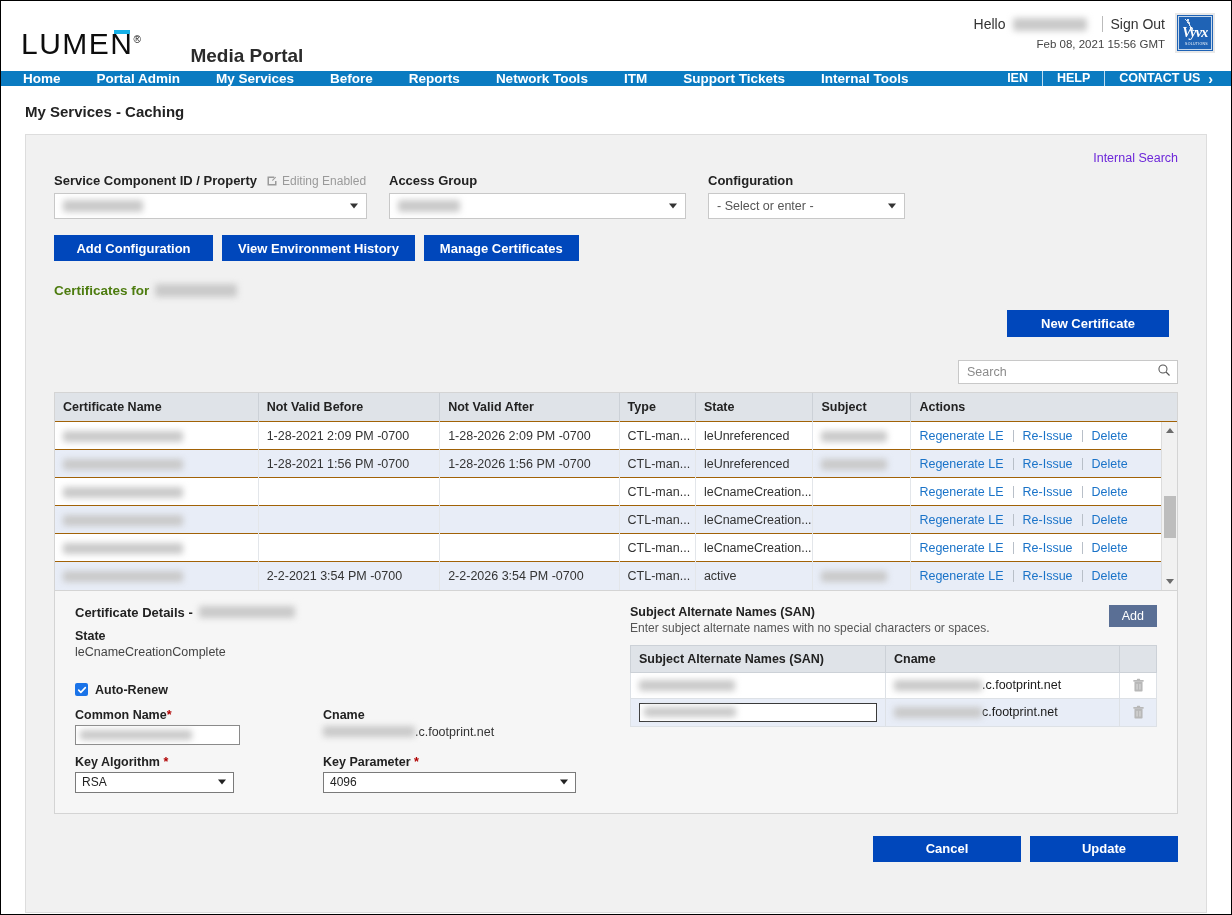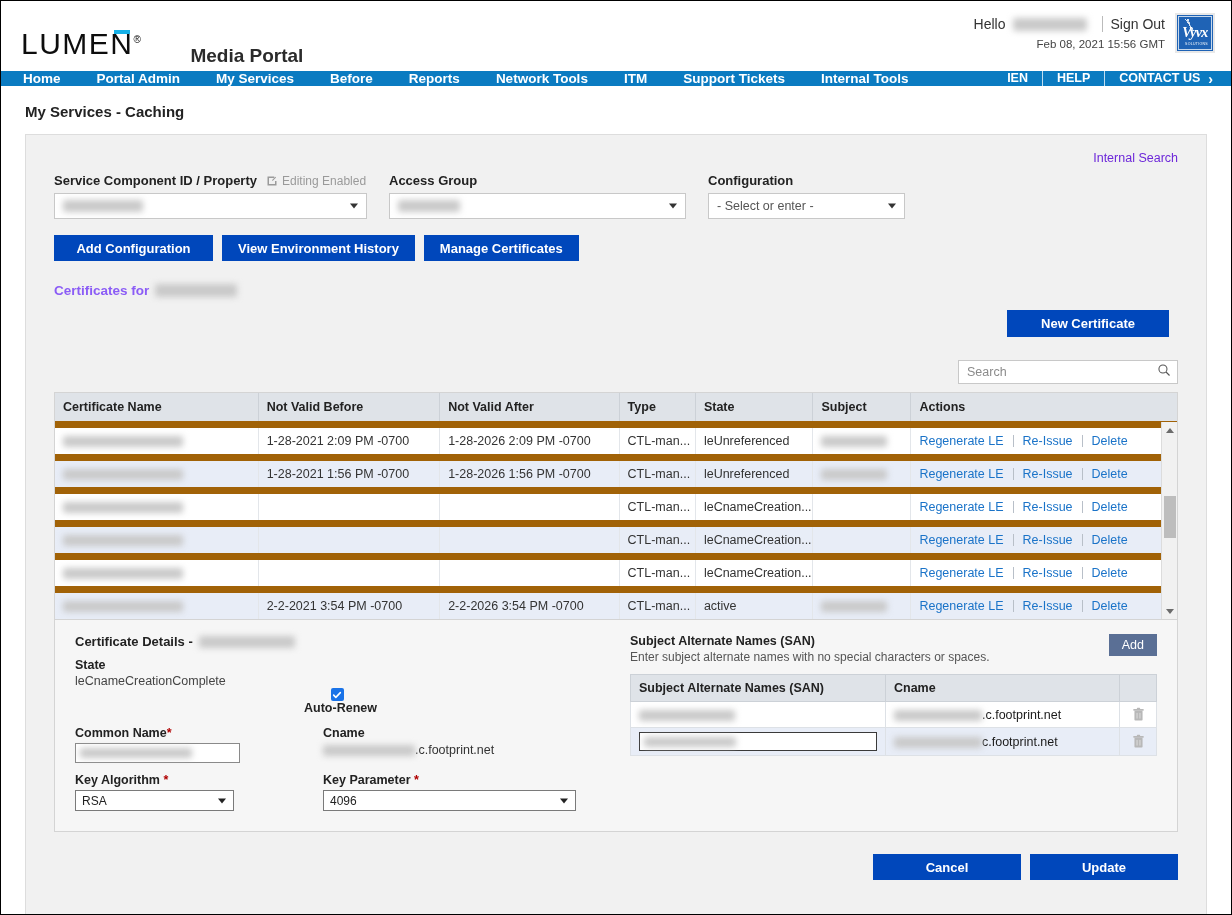--- a/index.html
+++ b/index.html
@@ -136,21 +136,21 @@
 
   .btnrow { margin-top:16px; display:flex; }
   .btn {
     background:#0047bb; color:#fff; border:none;
     font-size:13px; font-weight:bold; height:26px;
     padding:0 16px; margin-right:9px; cursor:pointer;
     font-family:"Liberation Sans", sans-serif;
   }
   .btn.wide { min-width:159px; }
 
-  .certs-for { margin-top:22px; font-size:13.5px; font-weight:bold; color:#8b5cf6; display:flex; align-items:center; }
+  .certs-for { margin-top:22px; font-size:13.5px; font-weight:bold; color:#4d7c0f; display:flex; align-items:center; }
   .certs-for .redact { height:13px; width:82px; margin-left:6px; }
 
   .newcert-row { display:flex; justify-content:flex-end; margin-top:12px; }
   .btn-newcert { min-width:162px; height:27px; }
 
   .search-row { display:flex; justify-content:flex-end; margin-top:23px; }
   .search-box {
     width:220px; height:24px; border:1px solid #c8c8c8; background:#fff;
     display:flex; align-items:center; padding:0 6px;
   }
@@ -162,21 +162,21 @@
 
   
   .tablewrap { margin-top:8px; border:1px solid #d4d4d4; background:#fff; position:relative; }
   table.certs { width:100%; border-collapse:collapse; table-layout:fixed; font-size:12.5px; }
   table.certs th {
     background:#dfe3e8; text-align:left; font-size:12.5px; font-weight:bold; color:#222;
     padding:7px 8px; border-right:1px solid #ccd1d7; height:28px;
   }
   table.certs th:last-child { border-right:none; }
   table.certs td {
-    padding:6px 8px; border-right:1px solid #e3e6ea; border-top:7px solid #a16207;
+    padding:6px 8px; border-right:1px solid #e3e6ea; border-top:1px solid #a16207;
     color:#333; height:28px; overflow:hidden; white-space:nowrap;
   }
   table.certs td:last-child { border-right:none; }
   tr.odd td { background:#fff; }
   tr.even td { background:#e8edf7; }
   .c1 { width:197px; } .c2 { width:176px; } .c3 { width:174px; }
   .c4 { width:74px; }  .c5 { width:114px; } .c6 { width:95px; }
   .c7 { width:258px; }
   .cell-redact { height:11px; width:120px; }
   .cell-redact-sm { height:11px; width:66px; }
@@ -197,21 +197,21 @@
     margin-top:0; border:1px solid #d4d4d4; border-top:none;
     background:#f6f6f6; padding:14px 20px 20px 20px;
     display:flex;
   }
   .det-left { width:545px; }
   .det-right { flex:1; padding-left:24px; }
   .det-title { font-size:13px; font-weight:bold; color:#222; display:flex; align-items:center; }
   .det-title .redact { height:12px; width:96px; margin-left:6px; }
   .det-state-label { font-size:12.5px; font-weight:bold; color:#222; margin-top:9px; }
   .det-state-val { font-size:12.5px; color:#444; margin-top:2px; }
-  .checkrow { display:flex; align-items:center; margin-top:0;flex-direction:column; }
+  .checkrow { display:flex; align-items:center; margin-top:24px; }
   .chk {
     width:13px; height:13px; background:#1a73e8; border-radius:2px;
     display:flex; align-items:center; justify-content:center; margin-right:7px;
   }
   .chk svg { display:block; }
   .chk-label { font-size:12.5px; font-weight:bold; color:#222; }
   .fieldgrid { display:flex; margin-top:11px; }
   .fcol { width:210px; }
   .fcol.second { margin-left:38px; width:270px; }
   .flabel2 { font-size:12.5px; font-weight:bold; color:#222; margin-bottom:3px; }

